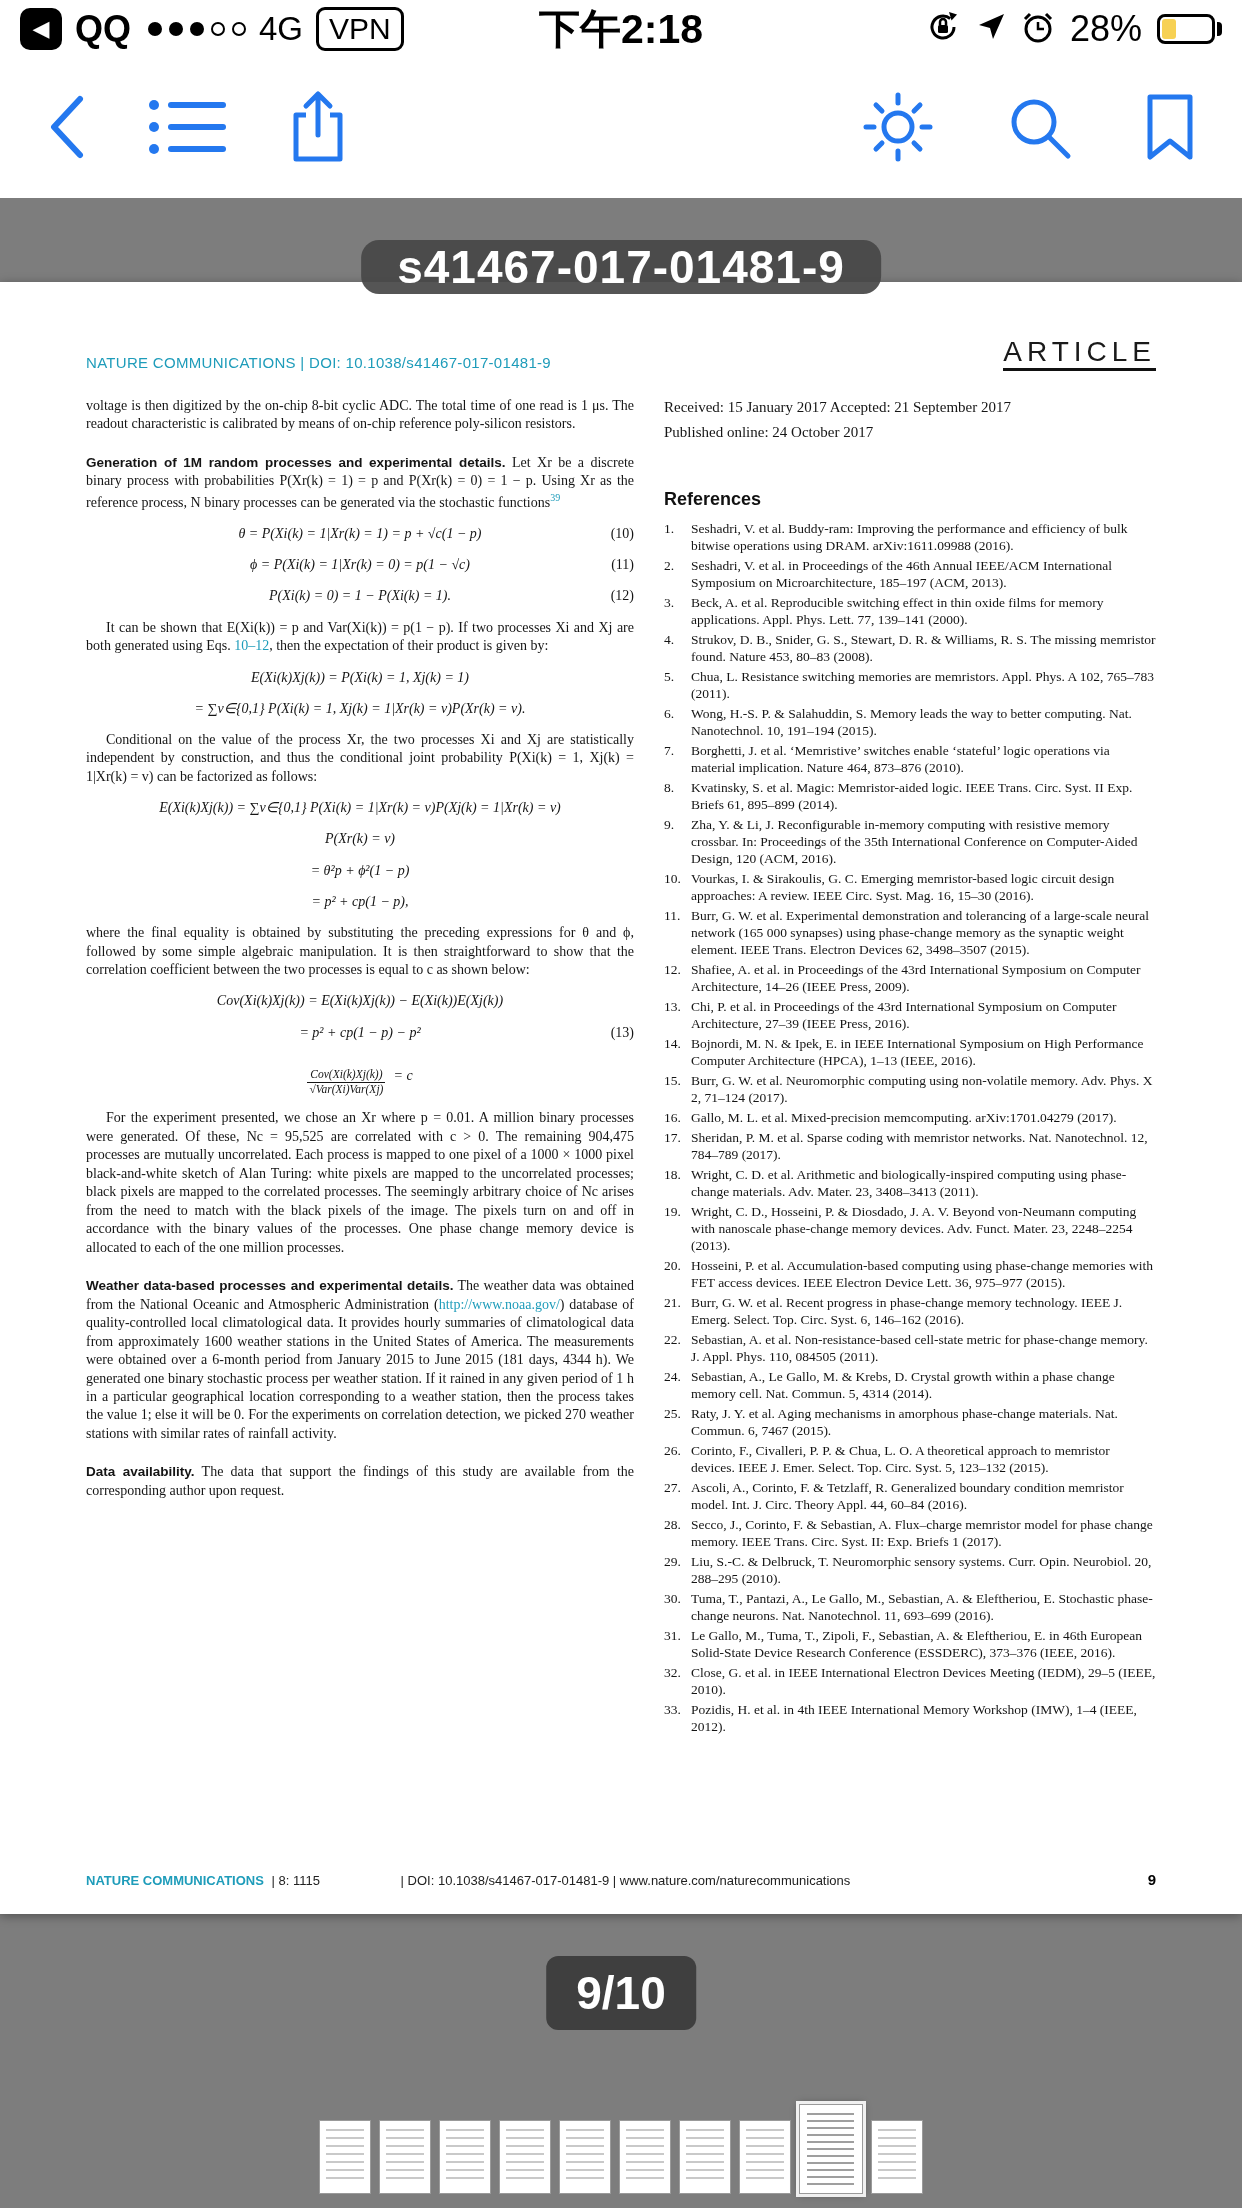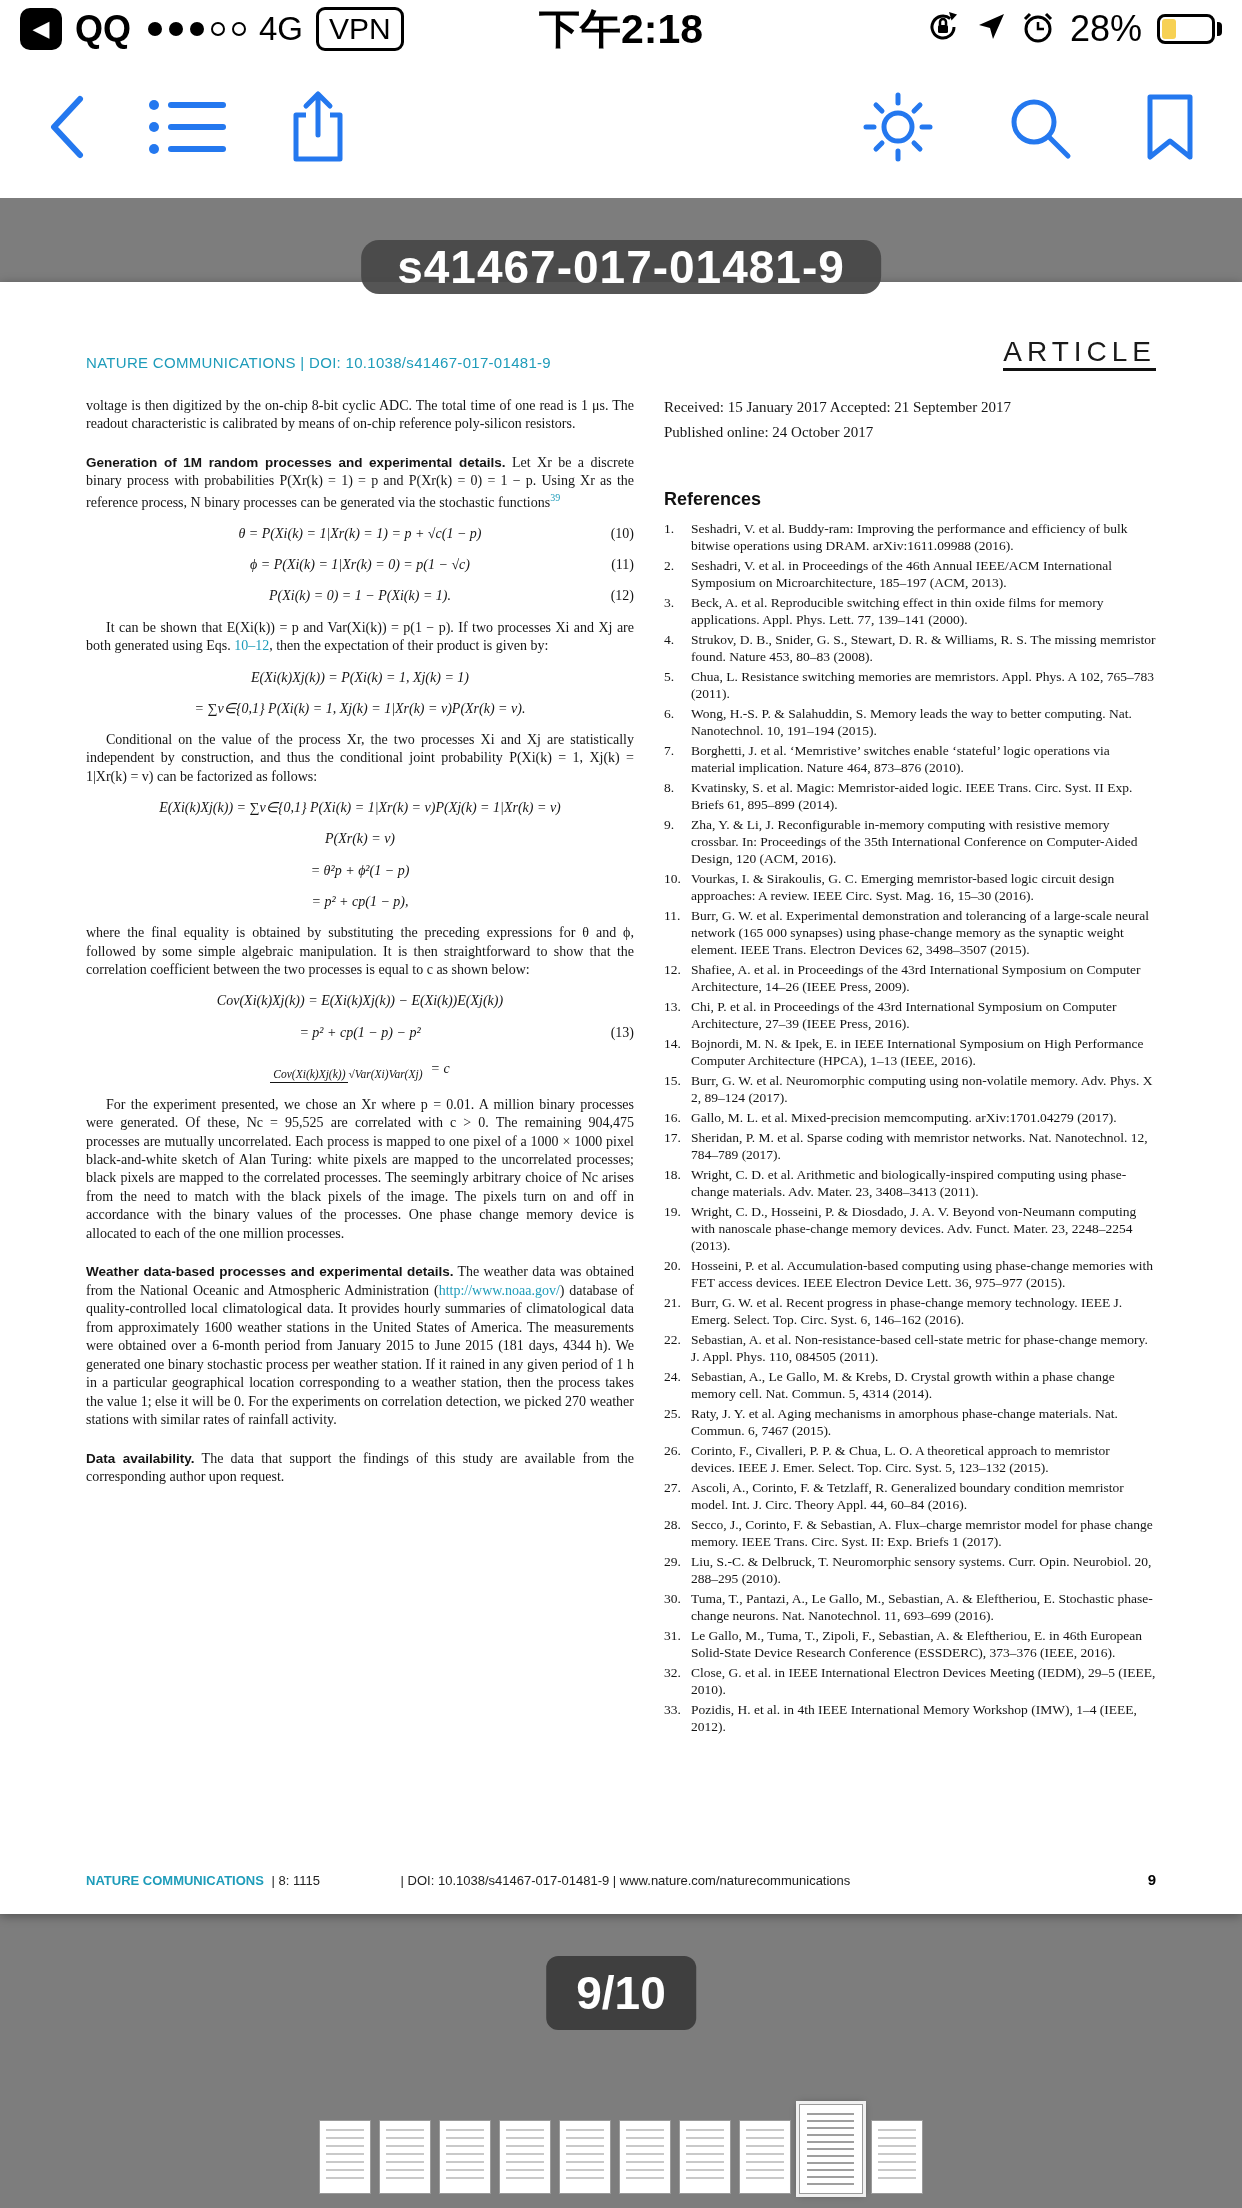--- a/index.html
+++ b/index.html
@@ -64,21 +64,21 @@
   .col-right{flex:1;min-width:0;}
   .body{font:14px/1.32 "Liberation Serif",serif;text-align:justify;margin:0 0 11px;color:var(--ink);}
   .ind{text-indent:20px;}
   .sect{margin-top:20px;}
   .runin{font-family:"Liberation Sans",sans-serif;font-weight:700;font-size:13.5px;}
   .teal{color:var(--teal);}
   sup.teal{font-size:10px;}
   .eq{position:relative;text-align:center;font:italic 14px/1.3 "Liberation Serif",serif;margin:13px 0;color:var(--ink);}
   .eq-n{position:absolute;right:0;top:50%;transform:translateY(-50%);font-style:normal;}
   .eq-frac{display:flex;justify-content:center;align-items:center;gap:8px;}
-  .frac{display:inline-flex;align-items:center;font-size:11.5px;line-height:1.2;margin-top:13px;}
+  .frac{display:inline-flex;flex-direction:column;align-items:center;font-size:11.5px;line-height:1.2;margin-top:13px;}
   .fr-n{border-bottom:1px solid var(--ink);padding:0 3px;}
   .received{font:15px/1.35 "Liberation Serif",serif;margin:0 0 5px;color:var(--ink);}
   .pub{margin-bottom:46px;}
   .refs-title{font:700 18px "Liberation Sans",sans-serif;margin:0 0 10px;color:#111;}
   .ref{display:flex;font:13.5px/1.26 "Liberation Serif",serif;color:var(--ink);margin-bottom:3px;}
   .ref-n{flex:none;width:27px;}
   .ref-t{flex:1;}
   .page-footer{position:absolute;left:86px;right:86px;bottom:26px;display:flex;justify-content:space-between;align-items:baseline;font-size:13px;}
   .pf-journal{color:var(--teal);font-weight:700;}
   .pf-issue{margin-left:4px;color:#222;}
@@ -313,21 +313,21 @@
           <div class="ref">
           <span class="ref-n">13.</span>
           <span class="ref-t">Chi, P. et al. in Proceedings of the 43rd International Symposium on Computer Architecture, 27–39 (IEEE Press, 2016).</span>
         </div>
           <div class="ref">
           <span class="ref-n">14.</span>
           <span class="ref-t">Bojnordi, M. N. &amp; Ipek, E. in IEEE International Symposium on High Performance Computer Architecture (HPCA), 1–13 (IEEE, 2016).</span>
         </div>
           <div class="ref">
           <span class="ref-n">15.</span>
-          <span class="ref-t">Burr, G. W. et al. Neuromorphic computing using non-volatile memory. Adv. Phys. X 2, 89–124 (2017).</span>
+          <span class="ref-t">Burr, G. W. et al. Neuromorphic computing using non-volatile memory. Adv. Phys. X 2, 71–124 (2017).</span>
         </div>
           <div class="ref">
           <span class="ref-n">16.</span>
           <span class="ref-t">Gallo, M. L. et al. Mixed-precision memcomputing. arXiv:1701.04279 (2017).</span>
         </div>
           <div class="ref">
           <span class="ref-n">17.</span>
           <span class="ref-t">Sheridan, P. M. et al. Sparse coding with memristor networks. Nat. Nanotechnol. 12, 784–789 (2017).</span>
         </div>
           <div class="ref">

